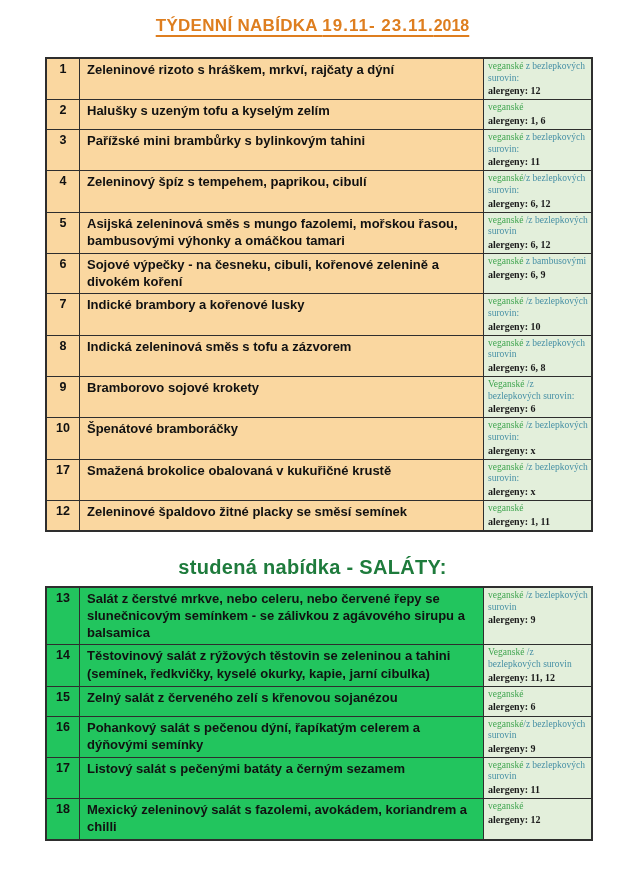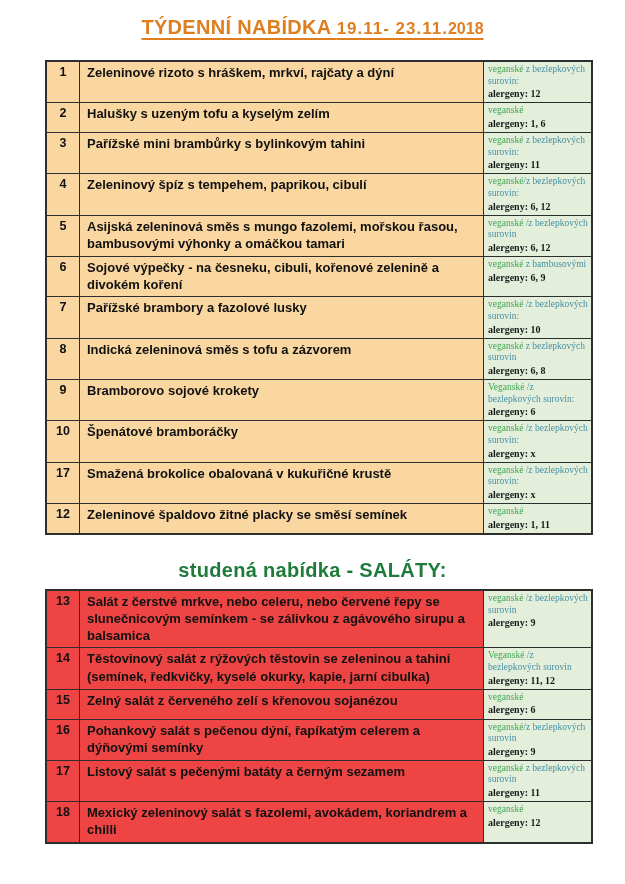--- a/index.html
+++ b/index.html
@@ -8,21 +8,21 @@
     font-family:"Liberation Sans",sans-serif;
   }
   .header{text-align:center;padding-top:13px;}
   .title{
     color:#9a5b20;font-size:20px;font-weight:bold;letter-spacing:.5px;
   }
   .subtitle{margin-top:3px;color:#de7e1f;font-weight:bold;}
   .subtitle .underlined{
     text-decoration:underline;text-decoration-thickness:2px;text-underline-offset:4px;
   }
-  .sub-label{font-size:20px;letter-spacing:.3px;text-align:center;}
+  .sub-label{font-size:17px;letter-spacing:.3px;text-align:center;}
   .sub-dates{font-size:17px;letter-spacing:1px;}
   .sub-year{font-size:16px;}
 
   table{
     border-collapse:collapse;margin-left:45px;width:522px;table-layout:fixed;
     border:2px solid #2e2e2e;
   }
   #menu-table{margin-top:21px;}
   td{border:1.5px solid #2e2e2e;vertical-align:top;}
   td.num{
@@ -33,21 +33,21 @@
     width:390px;font-weight:bold;font-size:13px;line-height:1.32;
     padding:2px 6px 3px 7px;color:#111;
   }
   td.allerg{
     width:100px;background:#e3efdb;
     font-family:"Liberation Serif",serif;font-size:9.5px;line-height:1.22;
     padding:2px 3px 2px 4px;
     margin-top:12px;
   }
   #menu-table td.num,#menu-table td.dish{background:#fad7a0;}
-  #salad-table td.num,#salad-table td.dish{background:#ef4444;}
+  #salad-table td.num,#salad-table td.dish{background:#22c55e;}
   .vegan{color:#3fa54f;}
   .gluten{color:#4790a5;}
   .alg{color:#1a1a1a;font-weight:bold;font-size:10px;margin-top:1px;font-family:"Liberation Serif",serif;}
 
   .section-heading{
     text-align:center;color:#1e7b3c;font-size:20px;font-weight:bold;
     margin:24px 0 7px;letter-spacing:.3px;
   }
 </style>
 </head>
@@ -106,21 +106,21 @@
   <tr>
     <td class="num">6</td>
     <td class="dish">Sojové výpečky - na česneku, cibuli, kořenové zelenině a divokém koření</td>
     <td class="allerg"><span class="vegan">veganské</span><span class="gluten"> z bambusovými</span>
       <div class="alg">alergeny: 6, 9</div>
     </td>
   </tr>
 
   <tr>
     <td class="num">7</td>
-    <td class="dish">Pařížské brambory a fazolové lusky</td>
+    <td class="dish">Indické brambory a kořenové lusky</td>
     <td class="allerg"><span class="vegan">veganské</span><span class="gluten"> /z bezlepkových surovin:</span>
       <div class="alg">alergeny: 10</div>
     </td>
   </tr>
 
   <tr>
     <td class="num">8</td>
     <td class="dish">Indická zeleninová směs s tofu a zázvorem</td>
     <td class="allerg"><span class="vegan">veganské</span><span class="gluten"> z bezlepkových surovin</span>
       <div class="alg">alergeny: 6, 8</div>

